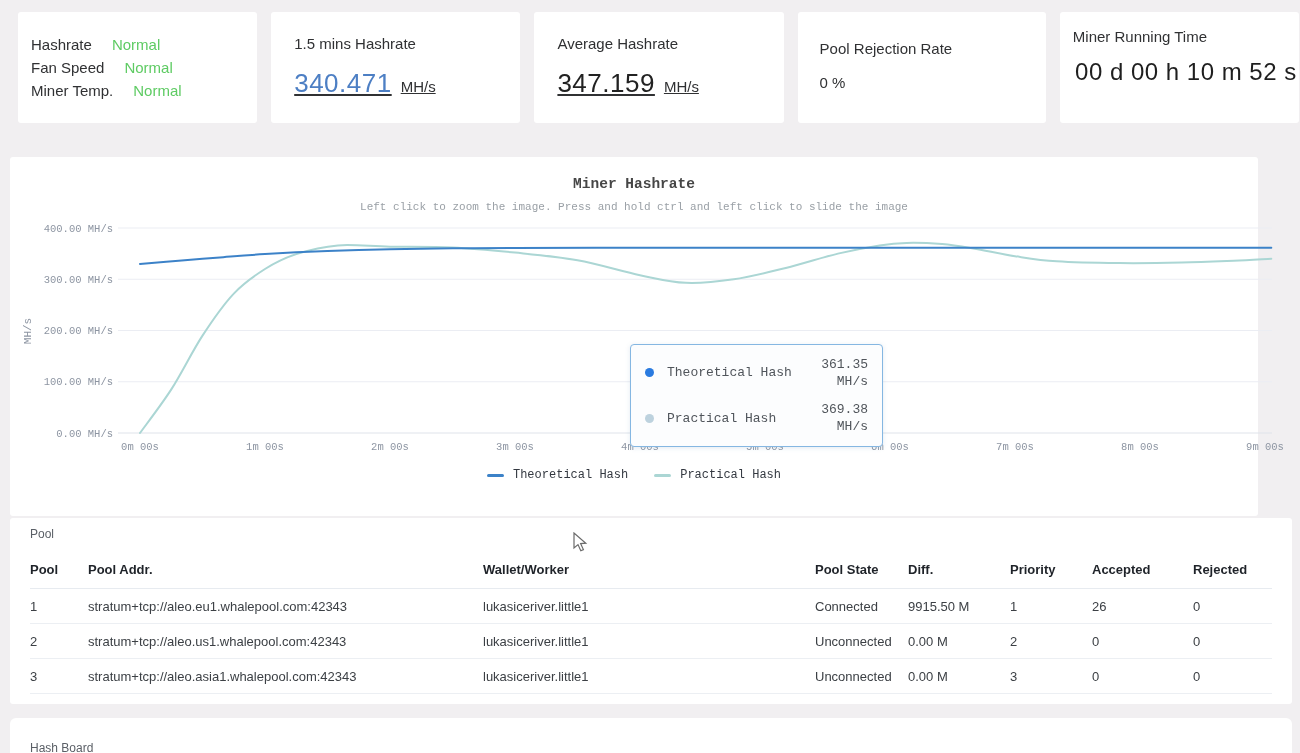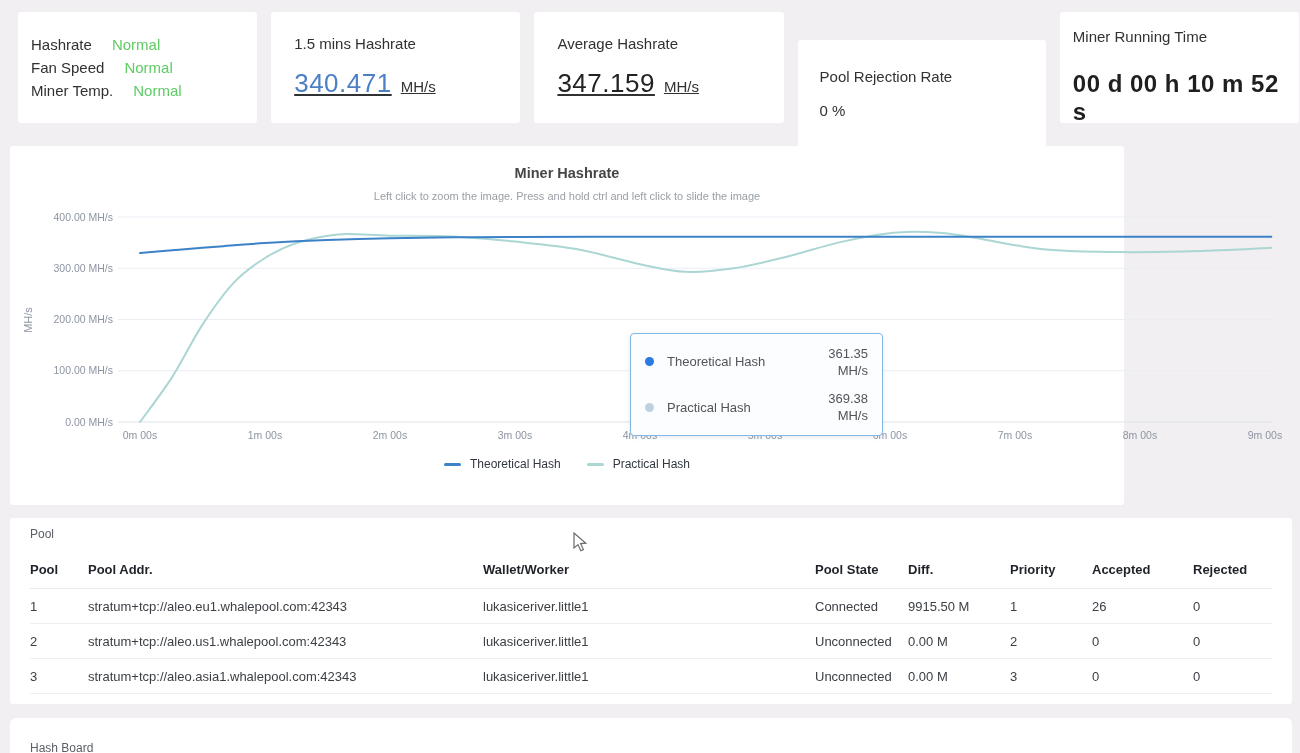--- a/index.html
+++ b/index.html
@@ -16,27 +16,27 @@
   .status-card { padding:21px 0 0 13px; }
   .status-row { display:flex; gap:20px; font-size:15px; line-height:23px; }
   .status-row .lbl { color:#303133; }
   .ok { color:#5ecb63; }
   .metric-card { padding:23px 0 0 23px; }
   .metric-title { font-size:15px; color:#303133; }
   .metric-value-row { display:flex; align-items:baseline; margin-top:16px;text-decoration:underline; }
   .big-num { font-size:26px; letter-spacing:0.5px; color:#222; }
   .big-num.blue { color:#4d7fc4; }
   .unit { font-size:15px; color:#303133; margin-left:9px; }
-  .reject-card { padding:28px 0 0 22px;margin-top:28px; }
+  .reject-card { padding:28px 0 0 22px; }
   .reject-value { font-size:15px; margin-top:17px; color:#303133; }
   .time-card { padding:16px 0 0 13px; }
-  .time-value { font-size:24px; font-weight:700; color:#1f1f1f; margin-top:25px; letter-spacing:0.5px; }
-
-  
-  .chart-card { left:10px; top:146px; width:1114px; height:359px; }
+  .time-value { font-size:24px; font-weight:400; color:#1f1f1f; margin-top:13px; letter-spacing:0.5px;text-align:center; }
+
+  
+  .chart-card { left:10px; top:157px; width:1248px; height:359px;font-family:Liberation Mono, monospace; }
   .chart-title { position:absolute; top:19px; left:0; width:100%; text-align:center;
                  font-size:14.5px; font-weight:600; color:#464646; }
   .chart-subtitle { position:absolute; top:44px; left:0; width:100%; text-align:center;
                     font-size:11px; color:#9aa0a6; }
   #chart-svg { position:absolute; left:0; top:0; width:1282px; height:359px; }
   .y-axis-name { position:absolute; left:-22px; top:168px; width:80px; text-align:center;
                  transform:rotate(-90deg); font-size:11px; color:#8d95a2; }
   .chart-legend { position:absolute; top:311px; left:0; width:100%; display:flex;
                   justify-content:center; gap:26px; }
   .legend-item { display:flex; align-items:center; gap:9px; font-size:12px; color:#333840; }

